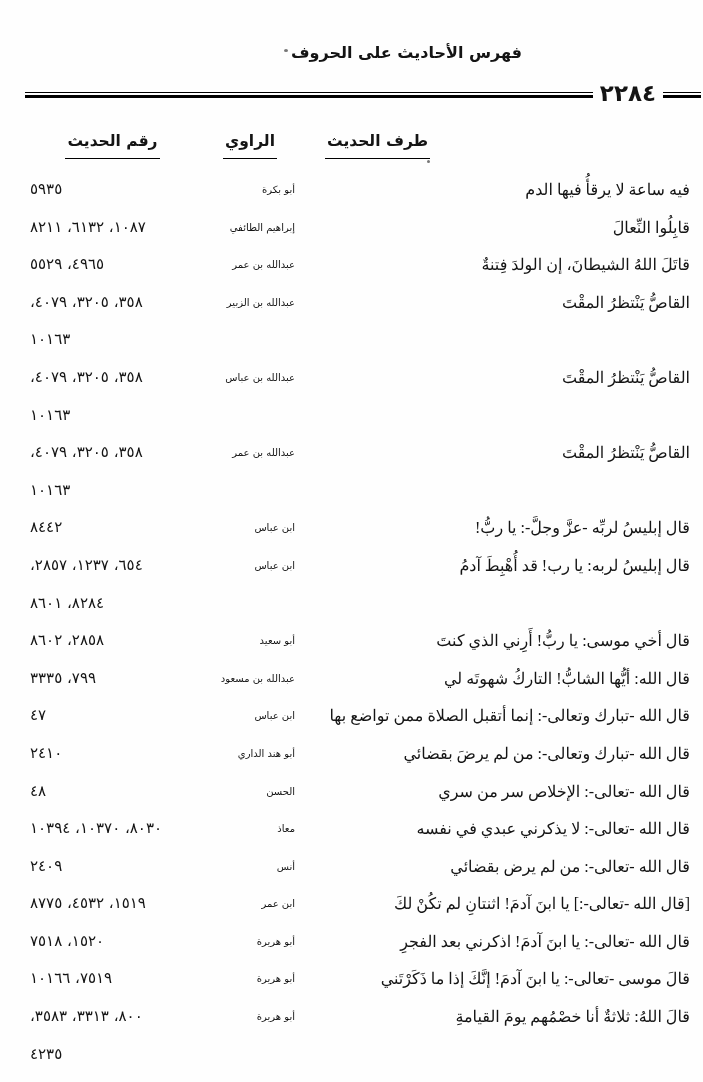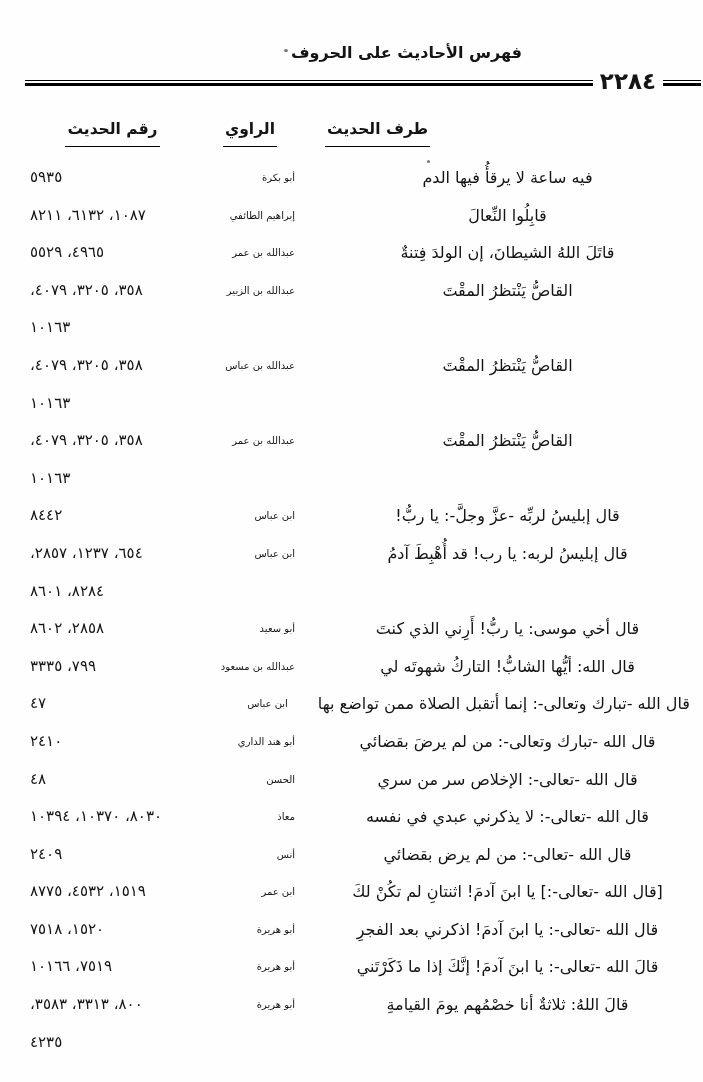--- a/index.html
+++ b/index.html
@@ -21,21 +21,21 @@
     text-align:center;
     position:relative;
     right:-55px;
     font-size:16px;
     font-weight:bold;
     line-height:26px;
   }
   .rule-row{
     display:flex;
     align-items:center;
-    margin:4px 2px 0 25px; 
+    margin:16px 2px 0 25px; 
     justify-content:flex-end;
   }
   .rule{
     height:6px;
     box-sizing:border-box;
     border-top:1px solid #000;
     border-bottom:3px solid #000;
   }
   .rule.short{width:38px;}
   .rule.long{flex:1;}
@@ -74,22 +74,23 @@
   .tbody{margin-top:12px;}
   .row{
     display:flex;
     padding:0 13px 0 30px;
     line-height:37.6px;
     font-size:16px;
   }
   .cell{overflow:visible;}
   .cell.hadith{
     flex:1;
-    text-align:center;
-    white-space:nowrap;
+    text-align:right;
+    white-space:nowrap;
+    font-family:Liberation Serif, serif;
   }
   .cell.narrator{
     width:130px;
     box-sizing:border-box;
     padding-right:30px;
     text-align:right;
     white-space:nowrap;
     font-size:10px;
   }
   .cell.numbers{
@@ -217,21 +218,21 @@
         <div class="cell hadith">[قال الله -تعالى-:] يا ابنَ آدمَ! اثنتانِ لم تكُنْ لكَ</div>
         <div class="cell narrator">ابن عمر</div>
         <div class="cell numbers">١٥١٩، ٤٥٣٢، ٨٧٧٥</div>
       </div>
       <div class="row">
         <div class="cell hadith">قال الله -تعالى-: يا ابنَ آدمَ! اذكرني بعد الفجرِ</div>
         <div class="cell narrator">أبو هريرة</div>
         <div class="cell numbers">١٥٢٠، ٧٥١٨</div>
       </div>
       <div class="row">
-        <div class="cell hadith">قالَ الله -تعالى-: يا ابنَ آدمَ! إنَّكَ إذا ما ذَكَرْتَني</div>
+        <div class="cell hadith">قالَ موسى -تعالى-: يا ابنَ آدمَ! إنَّكَ إذا ما ذَكَرْتَني</div>
         <div class="cell narrator">أبو هريرة</div>
         <div class="cell numbers">٧٥١٩، ١٠١٦٦</div>
       </div>
       <div class="row">
         <div class="cell hadith">قالَ اللهُ: ثلاثةٌ أنا خصْمُهم يومَ القيامةِ</div>
         <div class="cell narrator">أبو هريرة</div>
         <div class="cell numbers">٨٠٠، ٣٣١٣، ٣٥٨٣،
 ٤٢٣٥</div>
       </div>
     </div>

